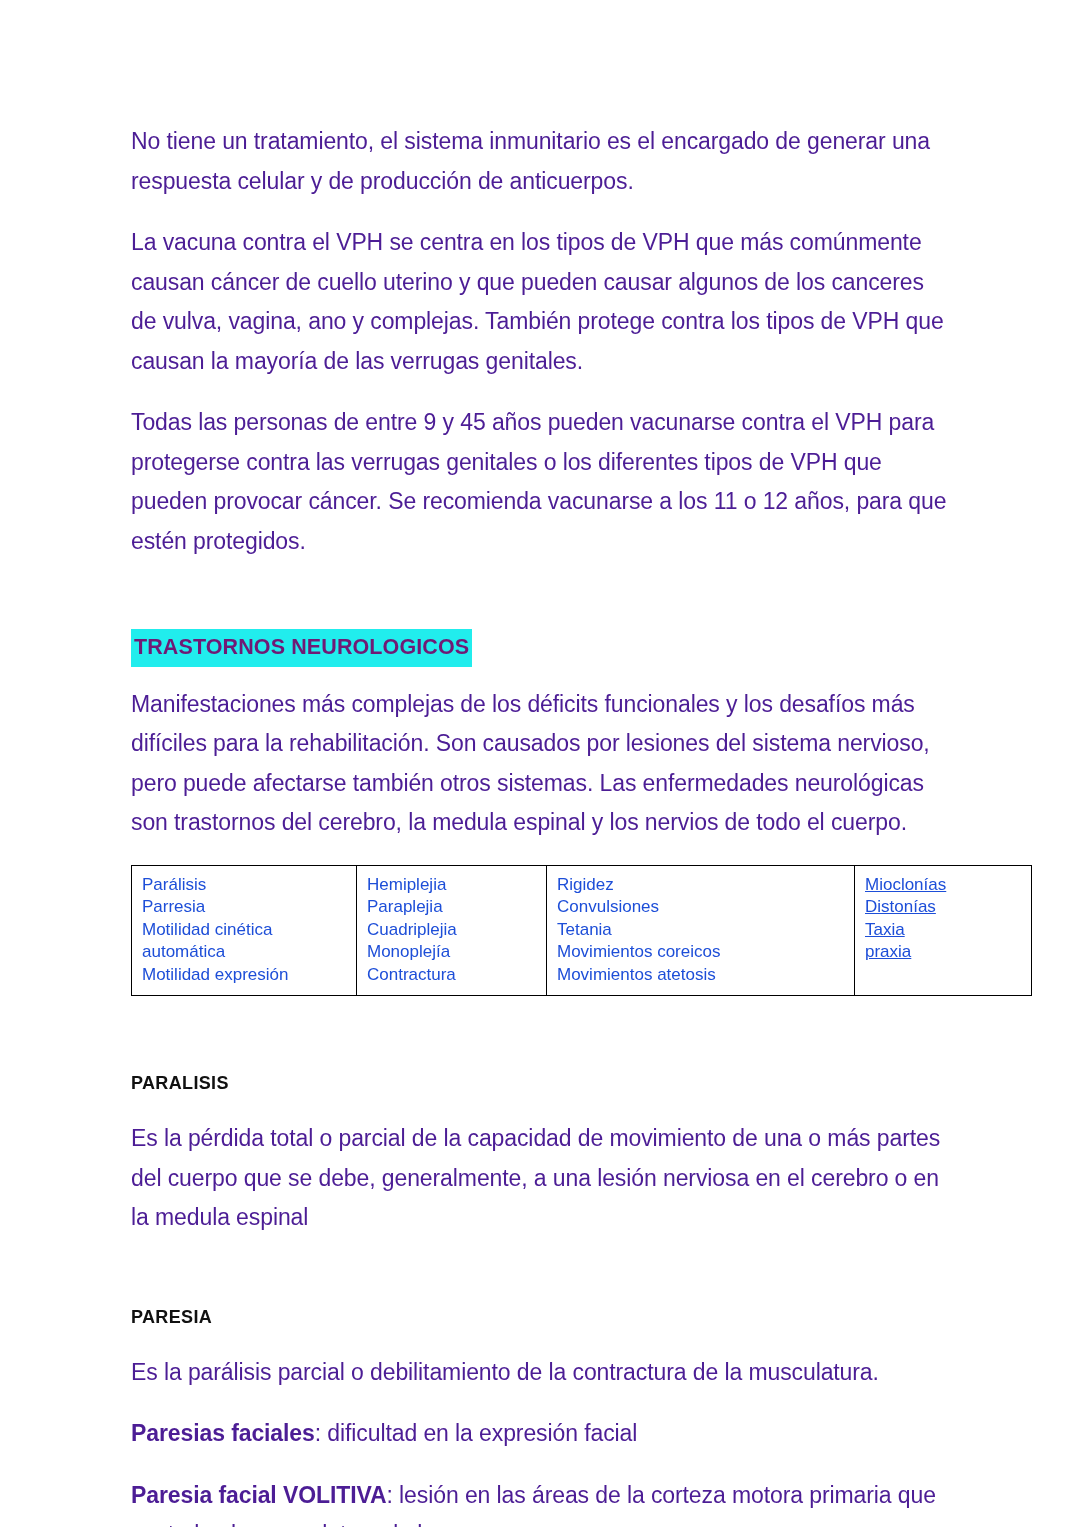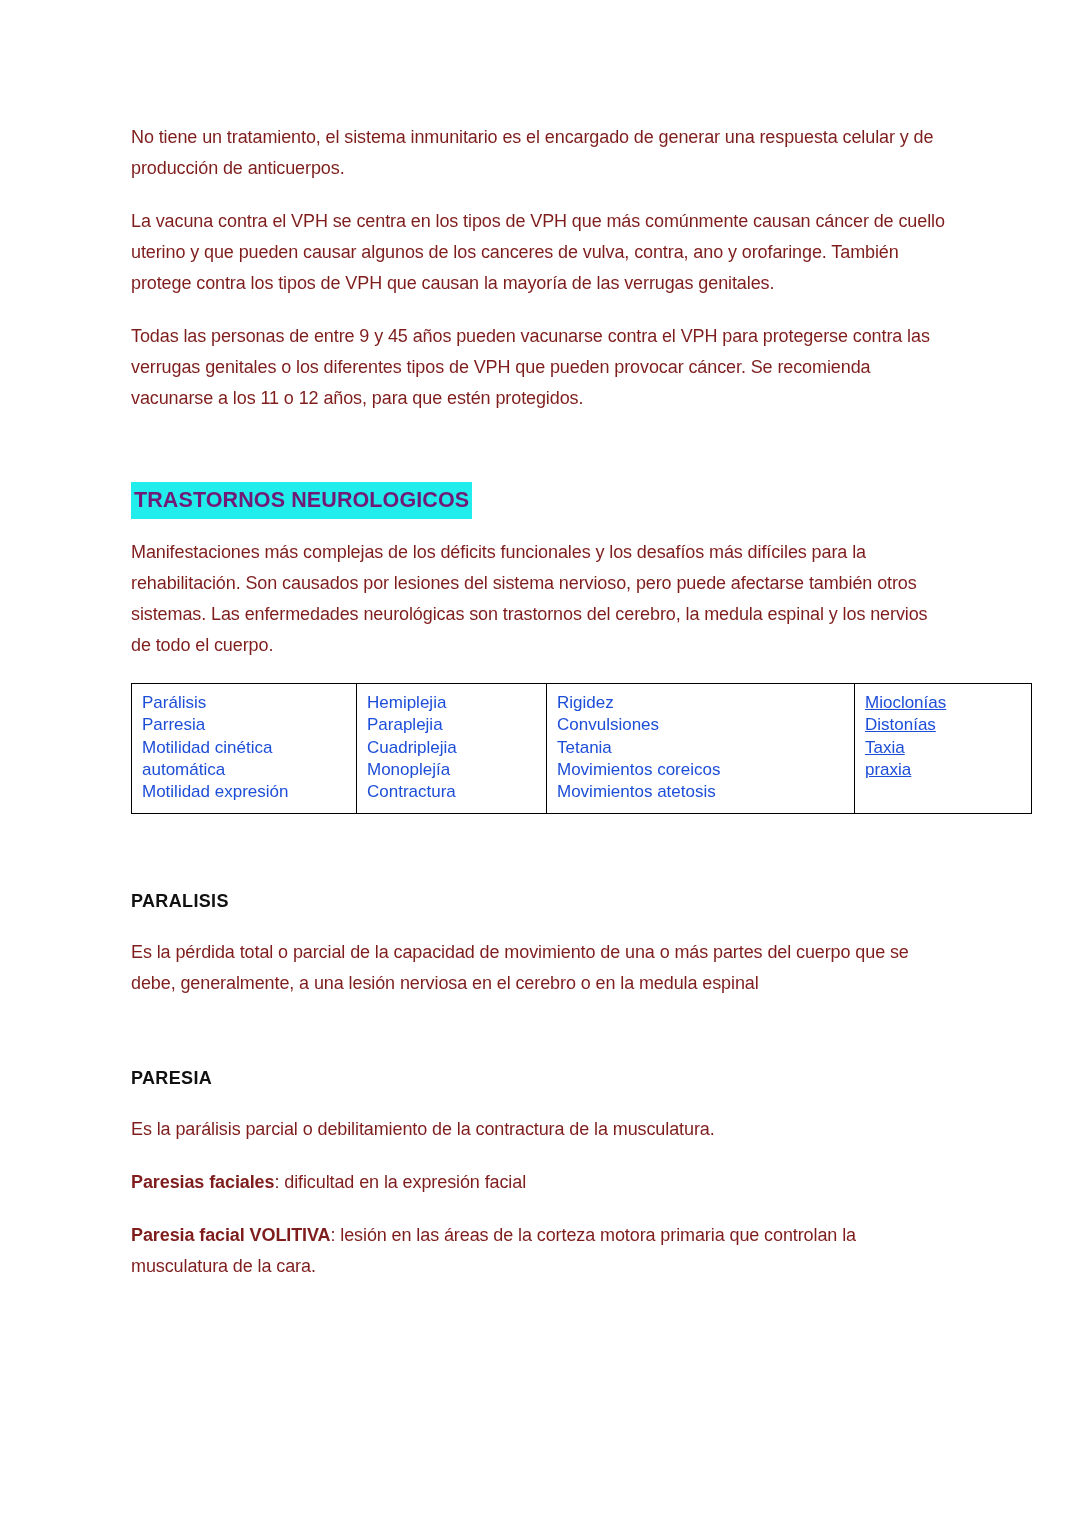--- a/index.html
+++ b/index.html
@@ -24,23 +24,23 @@
     box-sizing: border-box;
     padding: 122px 110px 0 131px;
   }
 
   .doc-body {
     width: 820px;
   }
 
   p.para {
     margin: 0 0 22px 0;
-    font-size: 18px;
+    font-size: 23px;
     line-height: 1.72;
-    color: #7f1d1d;
+    color: #4c1d95;
     letter-spacing: -0.1px;
     text-align: left;
   }
 
   .spacer-lg { height: 46px; }
   .spacer-md { height: 44px; }
   .spacer-sm { height: 30px; }
 
   h2.highlight-heading {
     margin: 0;
@@ -88,21 +88,21 @@
 
   .run-bold { font-weight: bold; }
 </style>
 </head>
 <body>
 
 <div class="page">
   <div class="doc-body">
 
     <p class="para">No tiene un tratamiento, el sistema inmunitario es el encargado de generar una respuesta celular y de producción de anticuerpos.</p>
-    <p class="para">La vacuna contra el VPH se centra en los tipos de VPH que más comúnmente causan cáncer de cuello uterino y que pueden causar algunos de los canceres de vulva, contra, ano y orofaringe. También protege contra los tipos de VPH que causan la mayoría de las verrugas genitales.</p>
+    <p class="para">La vacuna contra el VPH se centra en los tipos de VPH que más comúnmente causan cáncer de cuello uterino y que pueden causar algunos de los canceres de vulva, vagina, ano y complejas. También protege contra los tipos de VPH que causan la mayoría de las verrugas genitales.</p>
     <p class="para">Todas las personas de entre 9 y 45 años pueden vacunarse contra el VPH para protegerse contra las verrugas genitales o los diferentes tipos de VPH que pueden provocar cáncer. Se recomienda vacunarse a los 11 o 12 años, para que estén protegidos.</p>
 
     <div class="spacer-lg"></div>
 
     <div class="heading-wrap">
       <h2 class="highlight-heading">TRASTORNOS NEUROLOGICOS</h2>
     </div>
 
     <p class="para">Manifestaciones más complejas de los déficits funcionales y los desafíos más difíciles para la rehabilitación. Son causados por lesiones del sistema nervioso, pero puede afectarse también otros sistemas. Las enfermedades neurológicas son trastornos del cerebro, la medula espinal y los nervios de todo el cuerpo.</p>
 

